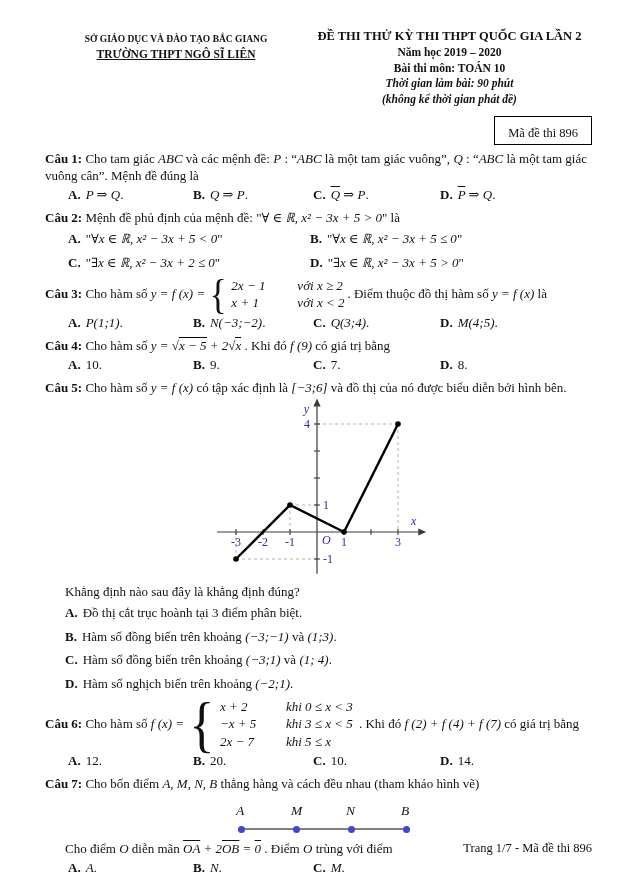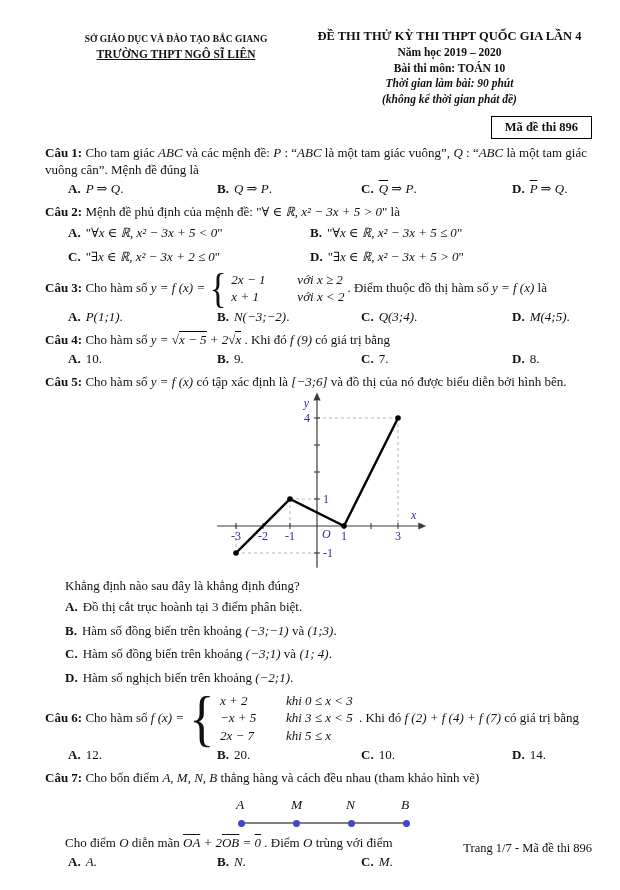--- a/index.html
+++ b/index.html
@@ -12,31 +12,31 @@
   
   .header{display:flex;align-items:flex-start;font-family:Liberation Serif, serif;}
   .h-left{width:262px;text-align:center;padding-top:5px;}
   .h-left .l1{font-size:9.5px;font-weight:700;white-space:nowrap;}
   .h-left .l2{font-size:11.5px;font-weight:700;text-decoration:underline;margin-top:2px;white-space:nowrap;}
   .h-right{flex:1;text-align:center;}
   .h-right .r1{font-size:12.5px;font-weight:700;white-space:nowrap;}
   .h-right .r2,.h-right .r3{font-size:11.5px;font-weight:700;margin-top:1px;}
   .h-right .r4,.h-right .r5{font-size:11.5px;font-weight:700;font-style:italic;margin-top:1px;}
   .code-row{display:flex;justify-content:flex-end;margin:9px 0 4px 0;}
-  .code-box{border:1.6px solid #000;padding:2px 13px 3px 13px;font-weight:700;font-size:12.5px;}
+  .code-box{border:1.6px solid #000;padding:8px 13px 3px 13px;font-weight:400;font-size:12.5px;}
   
   .q{margin-top:6px;}
   .q-label{font-weight:700;}
   .stem{margin:0;}
   .seg-t{font-style:normal;}
   .seg-m{font-style:italic;}
   .seg-o{font-style:italic;text-decoration:overline;}
   .seg-r{font-style:italic;border-top:1px solid #000;padding-top:0px;}
   .opts{margin-top:3px;}
-  .opts.row4{display:grid;grid-template-columns:125px 120px 127px 1fr;padding-left:23px;gap:24px;}
+  .opts.row4{display:grid;grid-template-columns:125px 120px 127px 1fr;padding-left:23px;}
   .opts.col2{display:grid;grid-template-columns:242px 1fr;row-gap:7px;padding-left:23px;margin-top:5px;}
   .opt-key{font-weight:700;margin-right:5px;}
   .opt-line{padding-left:20px;margin-top:4px;}
   .opt-line.tall{margin-top:7px;}
   .indent{padding-left:20px;}
   
   .piecewise{display:inline-flex;align-items:center;vertical-align:middle;margin:0 3px;}
   .brace{font-weight:400;margin-right:3px;transform:scaleX(.85);}
   .brace.b2{font-size:42px;line-height:.8;}
   .brace.b3{font-size:62px;line-height:.8;}
@@ -59,21 +59,21 @@
 <body>
 
 <div class="page">
 
   <div class="header">
     <div class="h-left">
       <div class="l1">SỞ GIÁO DỤC VÀ ĐÀO TẠO BẮC GIANG</div>
       <div class="l2">TRƯỜNG THPT NGÔ SĨ LIÊN</div>
     </div>
     <div class="h-right">
-      <div class="r1">ĐỀ THI THỬ KỲ THI THPT QUỐC GIA LẦN 4</div>
+      <div class="r1">ĐỀ THI THỬ KỲ THI THPT QUỐC GIA LẦN 2</div>
       <div class="r2">Năm học 2019 – 2020</div>
       <div class="r3">Bài thi môn: TOÁN 10</div>
       <div class="r4">Thời gian làm bài: 90 phút</div>
       <div class="r5">(không kể thời gian phát đề)</div>
     </div>
   </div>
 
   <div class="code-row">
     <div class="code-box">Mã đề thi 896</div>
   </div>

